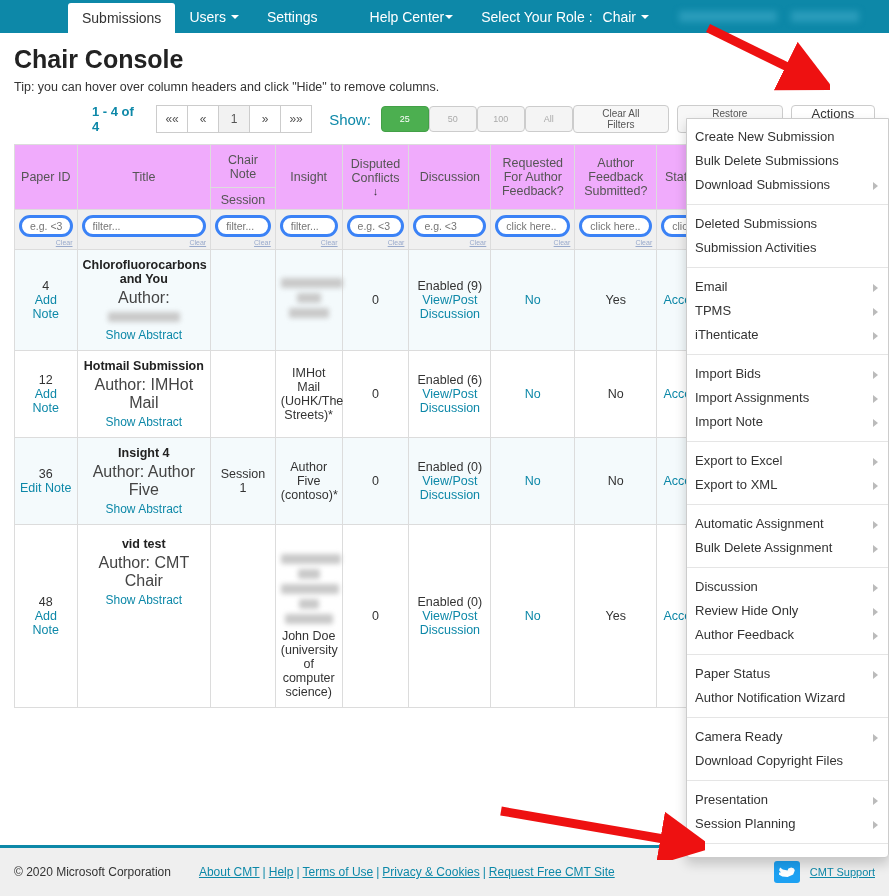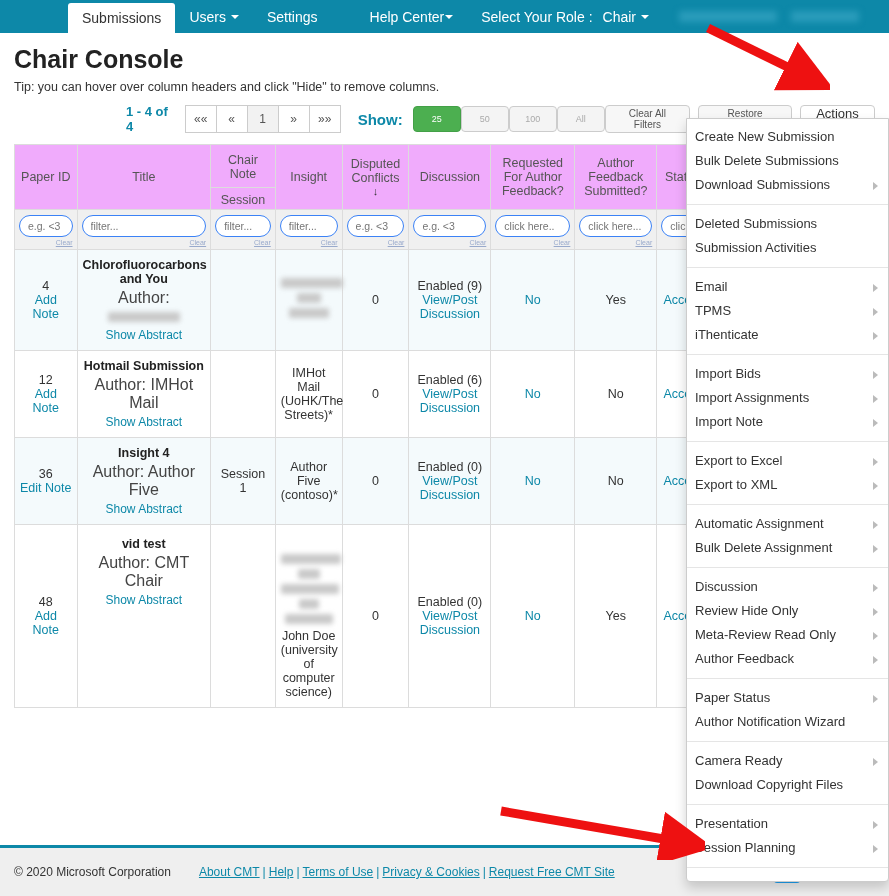--- a/index.html
+++ b/index.html
@@ -66,34 +66,34 @@
   
   .toolbar {
     display: flex; align-items: center;
     gap: 0;
     height: 34px;
     margin-bottom: 8px;
     position: relative;
   }
   .range-text {
     color: #0d88a8; font-weight: bold; font-size: 13px;
-    margin-left: 112px; margin-right: 12px;
+    margin-left: 78px; margin-right: 12px;
   }
   .pager { display:flex; }
   .pager button {
     min-width: 32px; height: 28px;
     background: #fff;
     border: 1px solid #ccc;
     margin-right: -1px;
     font-size: 12px; color: #555;
     cursor: pointer;
     font-family: "Liberation Sans", sans-serif;
   }
   .pager button.cur { background:#f2f2f2; }
-  .show-label { color:#0d88a8; font-weight:bold; font-size:15px; margin: 0 10px 0 18px; }
+  .show-label { color:#0d88a8; font-weight:normal; font-size:15px; margin: 0 10px 0 18px; }
   .show-btns { display:flex; }
   .show-btns button {
     width: 48px; height: 26px;
     border-radius: 4px;
     border: 1px solid #ccc;
     background: #f4f4f4;
     font-size: 9px; color:#aaa;
     cursor: pointer;
     font-family: "Liberation Sans", sans-serif;
   }
@@ -139,21 +139,21 @@
   .sort-arrow { display:block; font-size:11px; color:#333; }
   tr.filter-row td {
     background: #f0f0f0;
     padding: 5px 4px 2px 4px;
     height: 40px;
     vertical-align: top;
   }
   .filt {
     width: 100%;
     height: 22px;
-    border: 1px solid #3b82f6;
+    border: 3px solid #3b82f6;
     border-radius: 11px;
     background: #fff;
     font-size: 10.5px;
     color: #bbb;
     padding: 0 8px;
     font-family: "Liberation Sans", sans-serif;
   }
   .clear-link {
     display:block; text-align:right;
     font-size: 7px; color:#9ac; margin-top:2px;
@@ -534,21 +534,20 @@
   <div class="menu-item"><span>Export to Excel</span><span class="arrow"></span></div>
   <div class="menu-item"><span>Export to XML</span><span class="arrow"></span></div>
   <div class="menu-sep"></div>
 
   <div class="menu-item"><span>Automatic Assignment</span><span class="arrow"></span></div>
   <div class="menu-item"><span>Bulk Delete Assignment</span><span class="arrow"></span></div>
   <div class="menu-sep"></div>
 
   <div class="menu-item"><span>Discussion</span><span class="arrow"></span></div>
   <div class="menu-item"><span>Review Hide Only</span><span class="arrow"></span></div>
-  <div class="menu-item"><span>Meta-Review Read Only</span><span class="arrow"></span></div>
   <div class="menu-item"><span>Author Feedback</span><span class="arrow"></span></div>
   <div class="menu-sep"></div>
 
   <div class="menu-item"><span>Paper Status</span><span class="arrow"></span></div>
   <div class="menu-item"><span>Author Notification Wizard</span></div>
   <div class="menu-sep"></div>
 
   <div class="menu-item"><span>Camera Ready</span><span class="arrow"></span></div>
   <div class="menu-item"><span>Download Copyright Files</span></div>
   <div class="menu-sep"></div>

